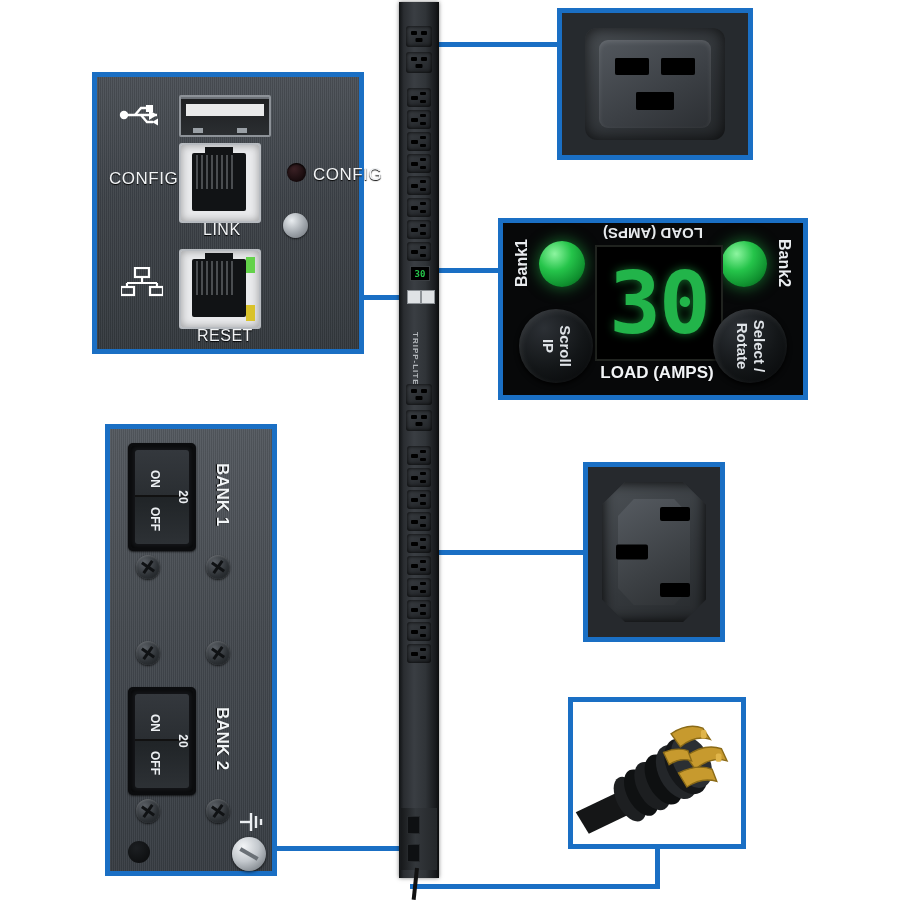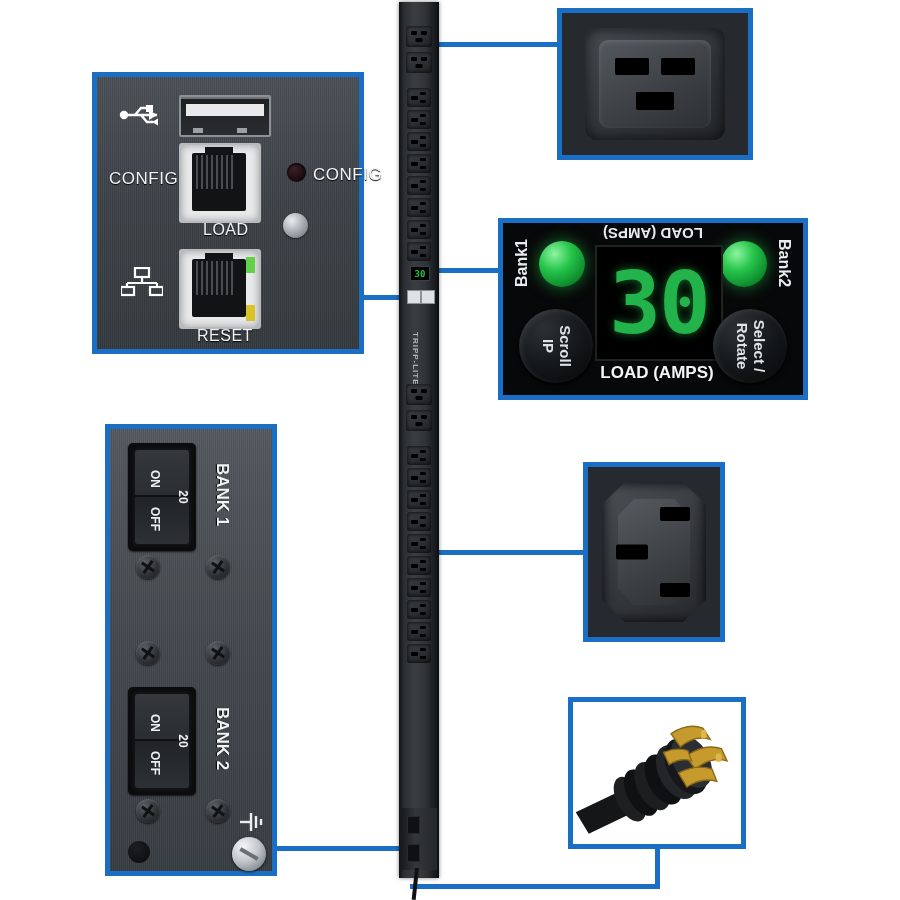--- a/index.html
+++ b/index.html
@@ -237,21 +237,21 @@
         <div class="pins"></div>
       </div>
       <div class="rj45" id="rj-status">
         <div class="jack"></div>
         <div class="pins"></div>
         <div class="led-g"></div>
         <div class="led-y"></div>
       </div>
 
       <div class="np-label" id="lbl-config">CONFIG</div>
-      <div class="np-label" id="lbl-link">LOAD</div>
+      <div class="np-label" id="lbl-link">LINK</div>
       <div class="np-label" id="lbl-status">RESET</div>
       <div class="np-label" id="lbl-reset">CONFIG</div>
 
       <div class="lan-icon">
         <svg viewBox="0 0 42 30" width="42" height="30">
           <rect x="14" y="1" width="14" height="9" fill="none" stroke="#fff" stroke-width="2.2"></rect>
           <path d="M21 10 v6 M6 16 h30 M6 16 v5 M36 16 v5" stroke="#fff" stroke-width="2.2" fill="none"></path>
           <rect x="0" y="20" width="13" height="8" fill="none" stroke="#fff" stroke-width="2.2"></rect>
           <rect x="29" y="20" width="13" height="8" fill="none" stroke="#fff" stroke-width="2.2"></rect>
         </svg>

